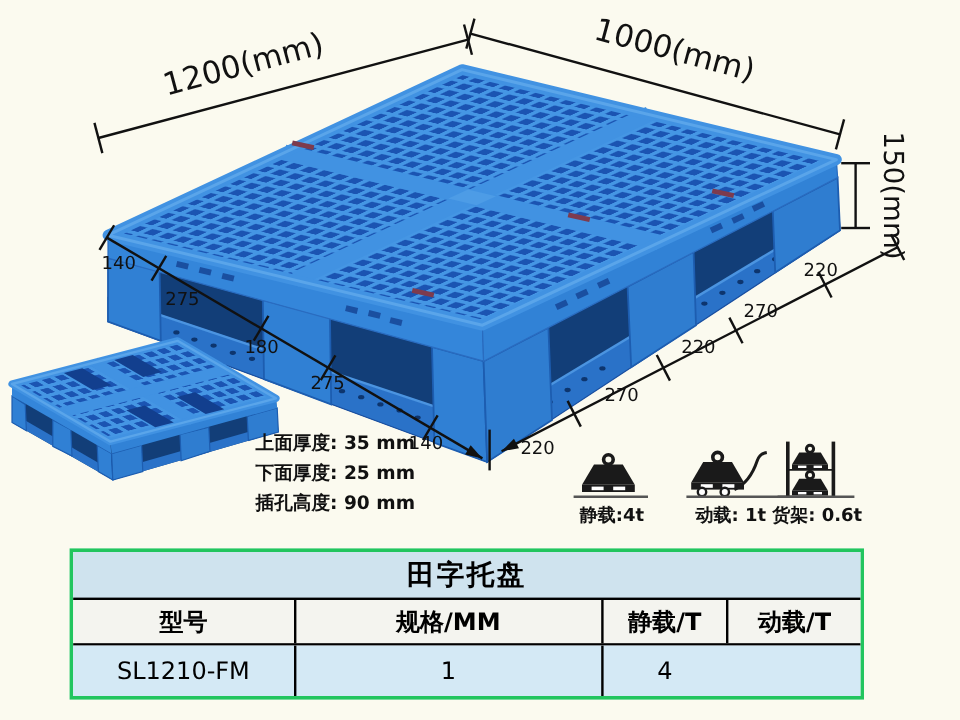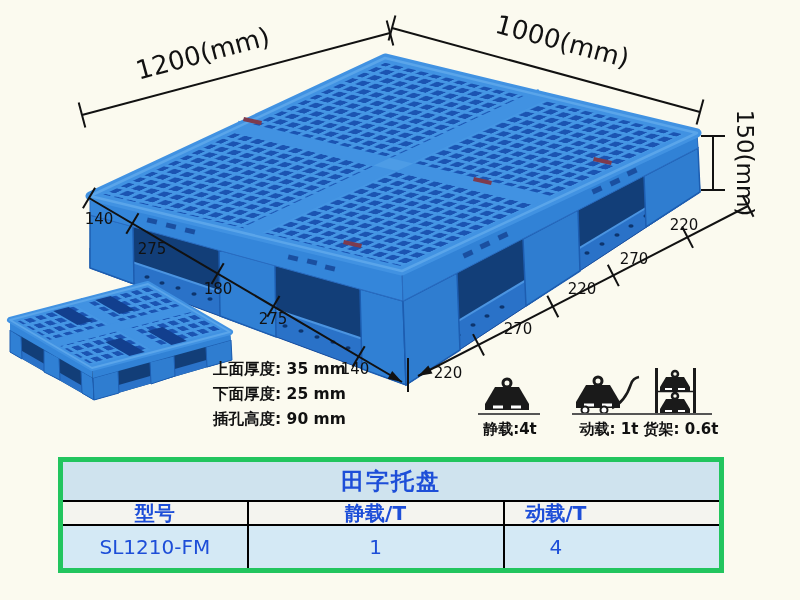--- a/index.html
+++ b/index.html
@@ -10,32 +10,32 @@
   }
   #diagram{position:absolute;left:0;top:0;}
   .dimtext{fill:#111;font-family:"DejaVu Sans","Liberation Sans",sans-serif;}
   .seglabel{font-size:15px;text-anchor:middle;}
   .bigdim{font-size:26px;text-anchor:middle;}
   .annot{font-size:15.5px;font-weight:600;}
   .iconlabel{font-size:15px;font-weight:600;text-anchor:middle;}
   
   #spec-table{
     position:absolute;left:58px;top:457px;width:656px;
-    border:5px solid #22c55e;background:#fff;color:#1d4ed8;
+    border:3px solid #22c55e;background:#fff;color:#000000;
   }
   .t-title{
     height:38px;background:#cfe3ee;border-bottom:2px solid #000;
     display:flex;align-items:center;justify-content:center;
     font-size:23px;font-weight:bold;letter-spacing:2px;
   }
   .t-row{display:grid;grid-template-columns:28% 39% 16% 17%;}
   .t-head{background:#f4f4ef;border-bottom:2px solid #000;}
   .t-data{background:#d4e9f5;}
   .t-cell{
-    height:22px;display:flex;align-items:center;justify-content:center;
+    height:36px;display:flex;align-items:center;justify-content:center;
     font-size:20px;border-left:2px solid #000;
   }
   .t-head .t-cell{font-weight:bold;}
   .t-data .t-cell{height:42px;font-size:20px;}
   .t-cell:first-child{border-left:none;}
 </style>
 </head>
 <body>
 
 <svg id="diagram" width="800" height="455" viewBox="0 0 800 455">
@@ -264,20 +264,21 @@
     <text class="dimtext iconlabel" x="510" y="434">静载:4t</text>
     <text class="dimtext iconlabel" x="609" y="434">动载: 1t</text>
     <text class="dimtext iconlabel" x="681" y="434">货架: 0.6t</text>
   </g>
 </svg>
 
 <div id="spec-table">
   <div class="t-title">田字托盘</div>
   <div class="t-row t-head">
     <div class="t-cell">型号</div>
+    <div class="t-cell">规格/MM</div>
     <div class="t-cell">静载/T</div>
     <div class="t-cell">动载/T</div>
   </div>
   <div class="t-row t-data">
     <div class="t-cell">SL1210-FM</div>
     <div class="t-cell">1</div>
     <div class="t-cell">4</div>
   </div>
 </div>
 

